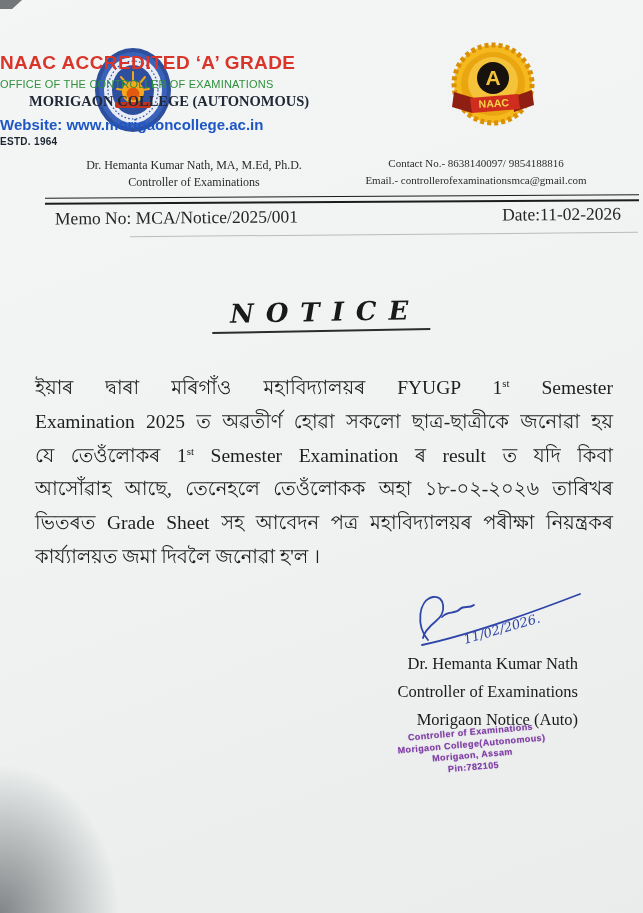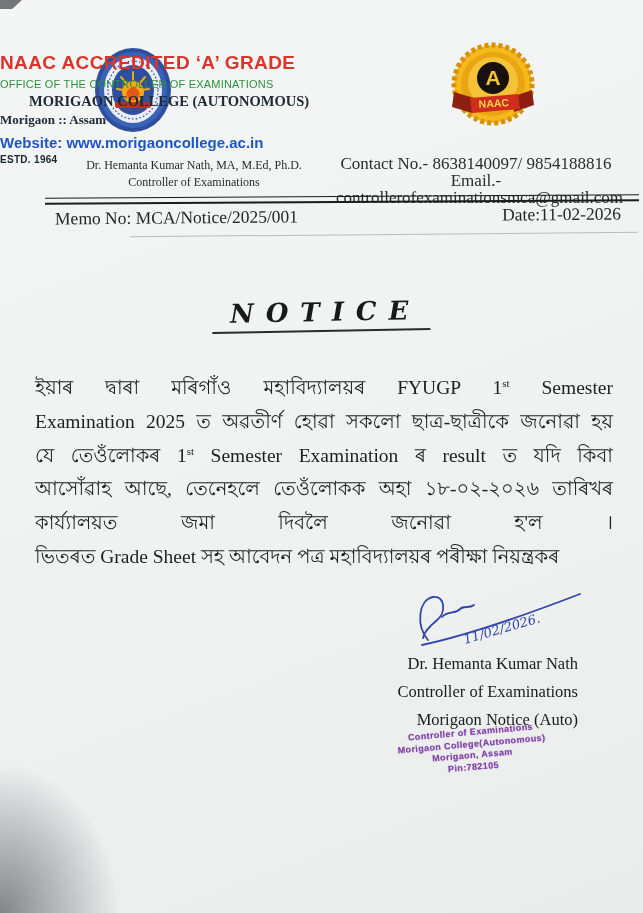--- a/index.html
+++ b/index.html
@@ -22,21 +22,21 @@
   .hdr-red{font-size:19px;font-weight:700;color:#d9352a;letter-spacing:.4px;}
   .hdr-green{font-size:11px;font-weight:400;color:#2f8f3c;margin-top:4px;letter-spacing:.2px;}
   .hdr-college{font-family:"Liberation Serif","DejaVu Serif",serif;font-size:14.5px;font-weight:700;color:#212836;margin-top:3px;padding-left:29px;}
   .hdr-loc{font-family:"Liberation Serif","DejaVu Serif",serif;font-size:13px;font-weight:700;color:#212836;margin-top:2px;}
   .hdr-web{font-size:15px;font-weight:700;color:#1e57c5;margin-top:6px;}
   .hdr-estd{font-size:10px;font-weight:700;color:#1d2430;margin-top:3px;letter-spacing:.3px;}
   
   .officer{position:absolute;left:68px;top:157px;width:252px;text-align:center;
     font-size:12px;line-height:17px;color:#2b2b2b;}
   .contact{position:absolute;left:336px;top:155px;width:280px;text-align:center;
-    font-size:17px;line-height:17px;color:#2b2b2b;}
+    font-size:11px;line-height:17px;color:#2b2b2b;}
   
   .double-rule{position:absolute;left:45px;top:196px;width:594px;height:4px;
     border-top:1.6px solid #1c1c1c;border-bottom:2.4px solid #1c1c1c;transform:rotate(-.35deg);}
   .memo-row{position:absolute;left:55px;top:206px;width:566px;display:flex;
     justify-content:space-between;align-items:baseline;font-size:17.5px;color:#262626;
     transform:rotate(-.5deg);}
   .memo-underline{position:absolute;left:130px;top:234px;width:508px;height:1px;
     background:#9aA09e;opacity:.65;transform:rotate(-.5deg);}
   
   .title-wrap{position:absolute;left:0;right:0;top:297px;text-align:center;}
@@ -99,21 +99,20 @@
       <path d="M82,50 L62,57 L64,72 L84,65 Z" fill="#8f1f12"></path>
       <path d="M20,58 L68,54 L70,69 L22,73 Z" fill="#cf2d1e"></path>
       <text x="44" y="67" text-anchor="middle" transform="rotate(-3 44 67)" font-family="Liberation Sans, sans-serif" font-size="10.5" font-weight="bold" fill="#f8d34a">NAAC</text>
     </svg>
   </div>
 
   <div class="hdr">
     <div class="hdr-red">NAAC ACCREDITED ‘A’ GRADE</div>
     <div class="hdr-green">OFFICE OF THE CONTROLLER OF EXAMINATIONS</div>
     <div class="hdr-college">MORIGAON COLLEGE (AUTONOMOUS)</div>
-    <div class="hdr-loc">Morigaon :: Assam</div>
     <div class="hdr-web">Website: www.morigaoncollege.ac.in</div>
     <div class="hdr-estd">ESTD. 1964</div>
   </div>
 
   <div class="officer">
     <div>Dr. Hemanta Kumar Nath, MA, M.Ed, Ph.D.</div>
     <div>Controller of Examinations</div>
   </div>
 
   <div class="contact">
@@ -131,22 +130,22 @@
 
   <div class="title-wrap">
     <span class="notice-title">NOTICE</span>
   </div>
 
   <div class="notice-body">
       <div class="body-line"><span>ইয়াৰ দ্বাৰা মৰিগাঁও মহাবিদ্যালয়ৰ FYUGP 1</span><sup>st</sup><span> Semester</span></div>
       <div class="body-line"><span>Examination 2025 ত অৱতীৰ্ণ হোৱা সকলো ছাত্ৰ-ছাত্ৰীকে জনোৱা হয়</span></div>
       <div class="body-line"><span>যে তেওঁলোকৰ 1</span><sup>st</sup><span> Semester Examination ৰ result ত যদি কিবা</span></div>
       <div class="body-line"><span>আসোঁৱাহ আছে, তেনেহলে তেওঁলোকক অহা ১৮-০২-২০২৬ তাৰিখৰ</span></div>
+      <div class="body-line"><span>ভিতৰত Grade Sheet সহ আবেদন পত্ৰ মহাবিদ্যালয়ৰ পৰীক্ষা নিয়ন্ত্ৰকৰ</span></div>
       <div class="body-line"><span>কাৰ্য্যালয়ত জমা দিবলৈ জনোৱা হ'ল ।</span></div>
-      <div class="body-line"><span>ভিতৰত Grade Sheet সহ আবেদন পত্ৰ মহাবিদ্যালয়ৰ পৰীক্ষা নিয়ন্ত্ৰকৰ</span></div>
     </div>
 
   <svg class="signature" viewBox="0 0 185 72">
     <g fill="none" stroke="#2f45a8" stroke-width="1.8" stroke-linecap="round">
       <path d="M20,54 C8,40 10,14 25,11 C37,9 39,27 28,35 C22,40 16,46 15,52"></path>
       <path d="M34,31 C40,24 46,29 52,23 C56,19 61,23 66,19"></path>
       <path d="M14,59 C62,49 120,28 172,8"></path>
     </g>
     <text transform="translate(95,47) rotate(-16)" text-anchor="middle" font-family="DejaVu Serif, serif" font-style="italic" font-size="13" fill="#2f45a8">11/02/2026.</text>
   </svg>

